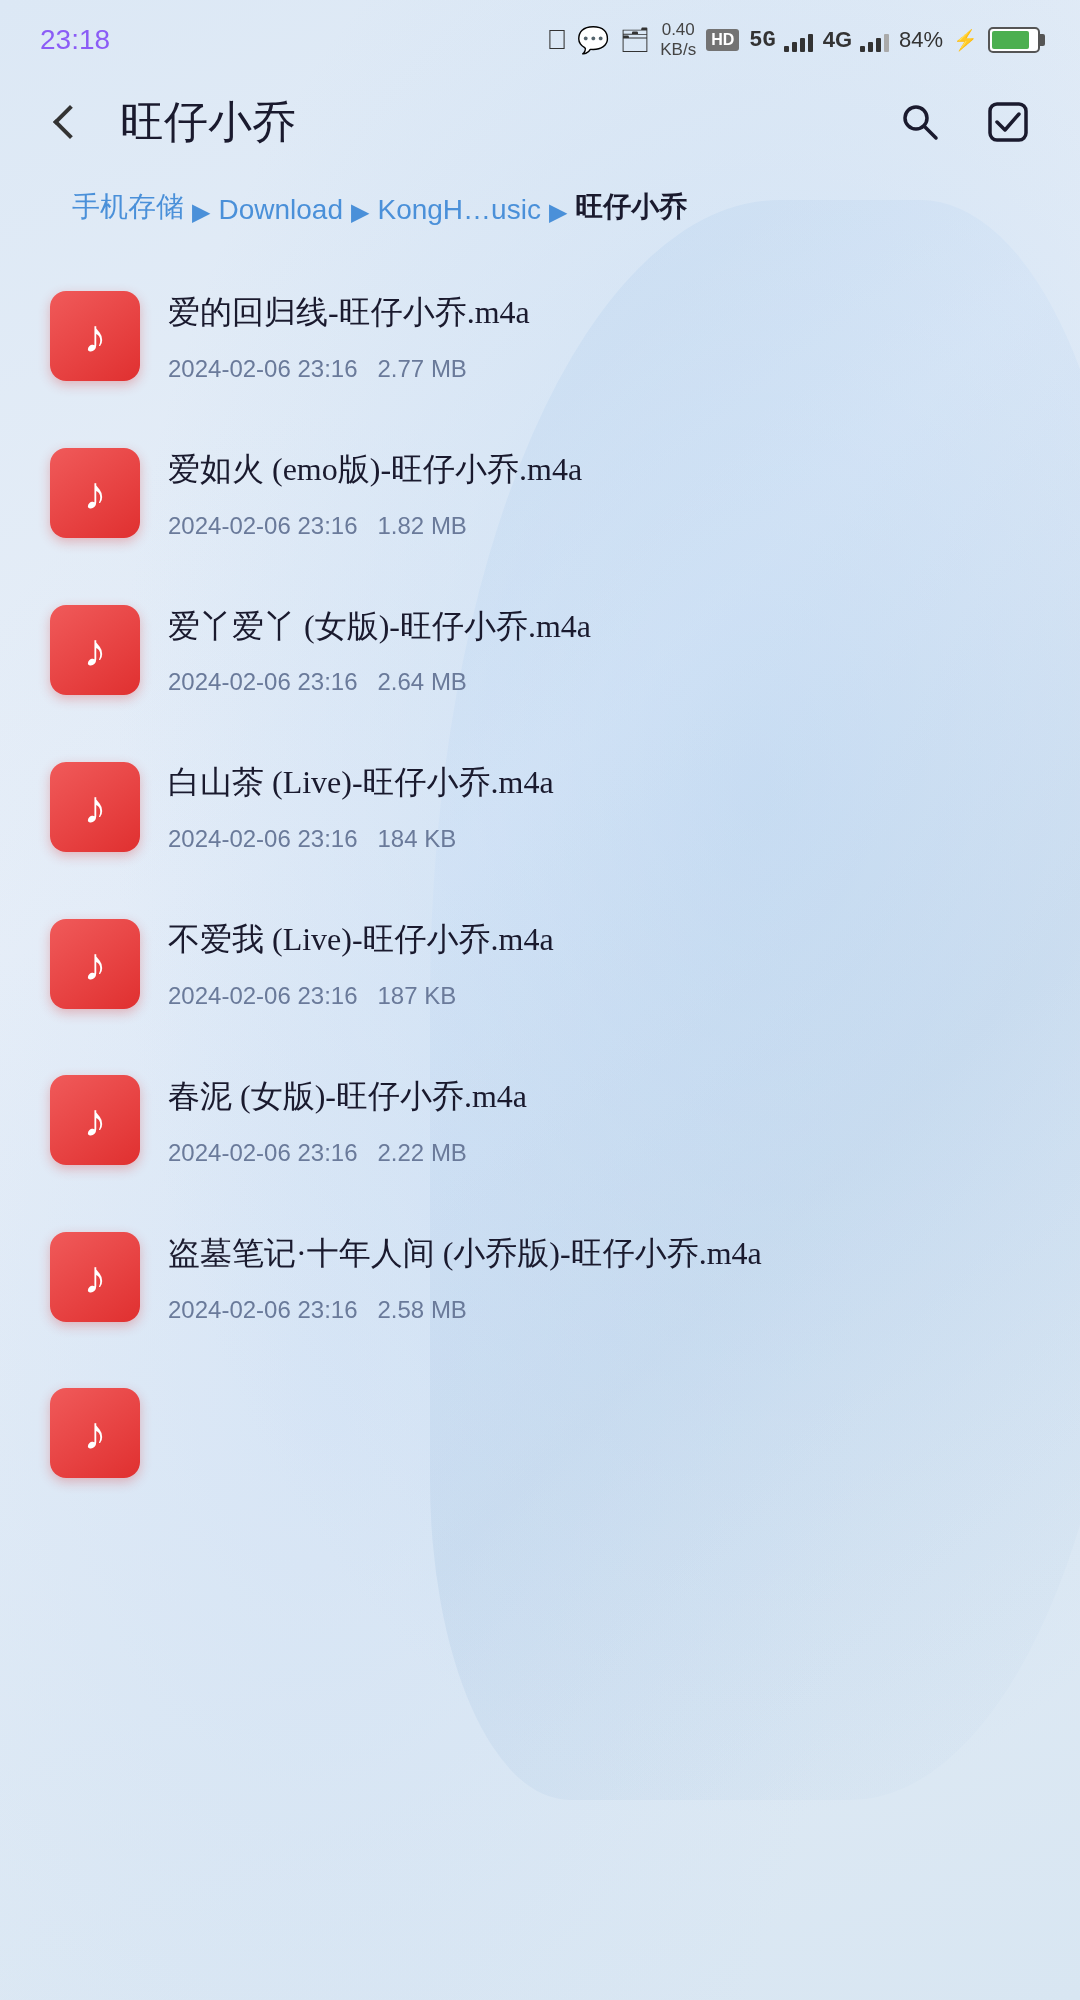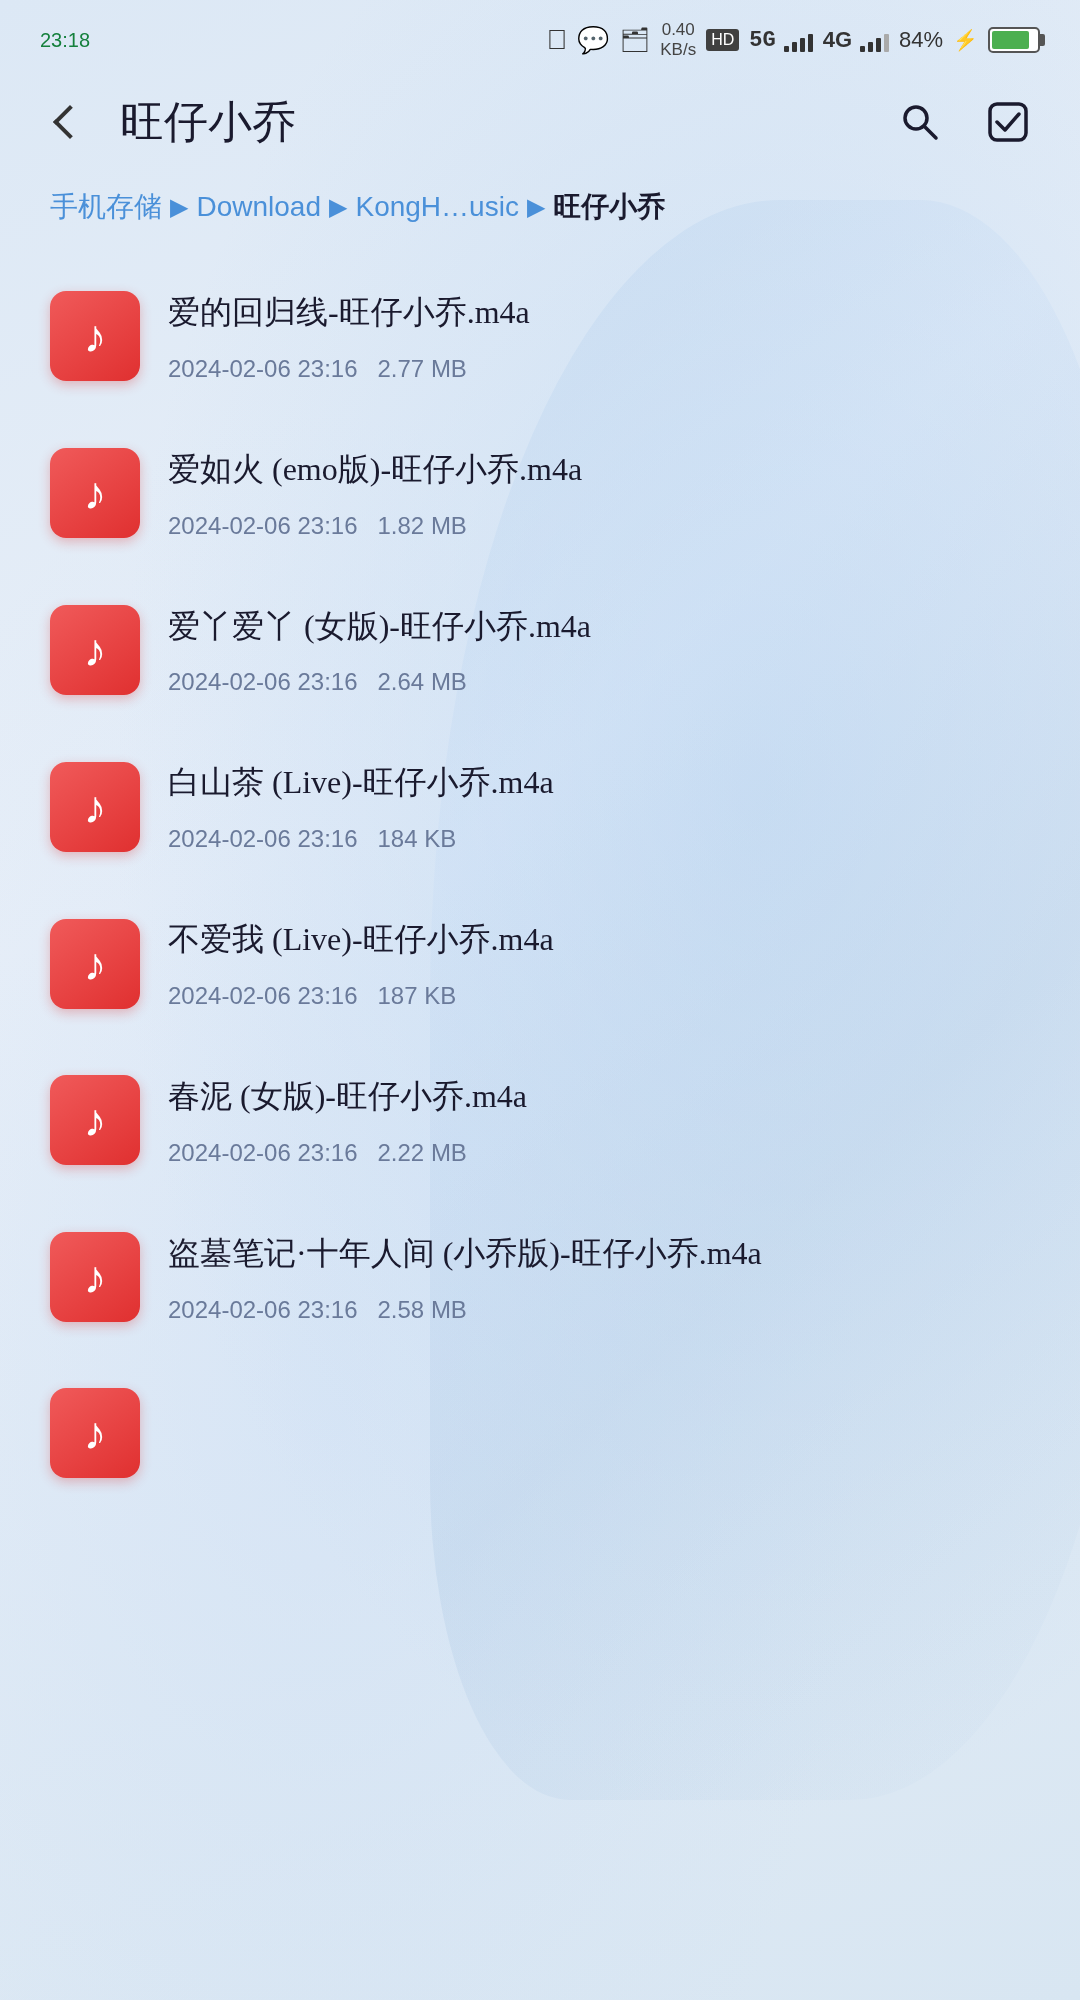--- a/index.html
+++ b/index.html
@@ -51,23 +51,23 @@
     
     .status-bar {
       display: flex;
       justify-content: space-between;
       align-items: center;
       padding: 18px 40px 10px;
       height: 72px;
     }
 
     .status-time {
-      font-size: 20px;
+      font-size: 28px;
       font-weight: 400;
-      color: #15803d;
+      color: #8b5cf6;
     }
 
     .status-icons {
       display: flex;
       align-items: center;
       gap: 10px;
     }
 
     .battery-pct {
       font-size: 22px;
@@ -150,22 +150,22 @@
       height: 64px;
       display: flex;
       align-items: center;
       justify-content: center;
       cursor: pointer;
     }
 
     
     .breadcrumb {
       display: flex;
-      align-items: center;
-      padding: 16px 50px;
+      align-items: flex-end;
+      padding: 16px 72px;
       gap: 8px;
       margin-bottom: 20px;
     }
 
     .breadcrumb-item {
       font-size: 28px;
       color: #4a90d9;
       cursor: pointer;
     }
 
@@ -256,26 +256,26 @@
       background: #333;
       border-radius: 1px;
     }
 
     .wechat-icon {
       font-size: 28px;
       color: #333;
     }
 
     .hd-badge {
-      background: #404040;
+      background: #737373;
       color: white;
       font-size: 16px;
       padding: 2px 5px;
       border-radius: 3px;
-      font-weight: normal;
+      font-weight: bold;
     }
 
     .net-5g {
       font-size: 22px;
       font-weight: bold;
       color: #333;
     }
     .net-4g {
       font-size: 22px;
       font-weight: bold;

